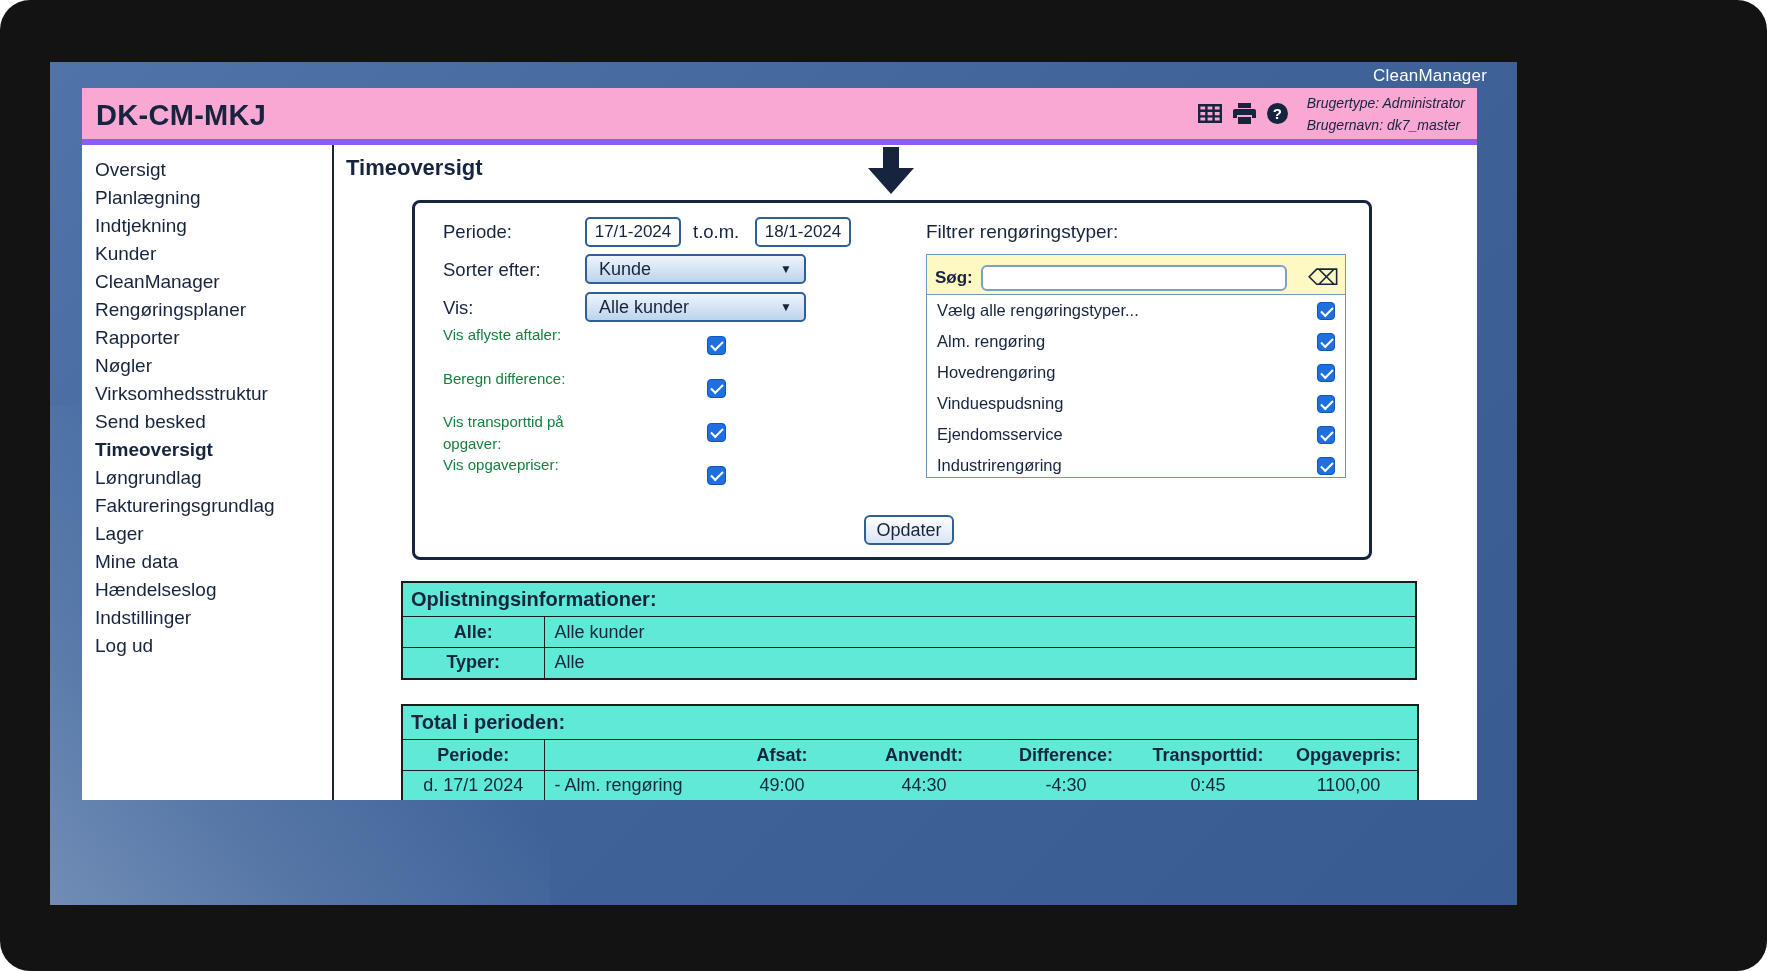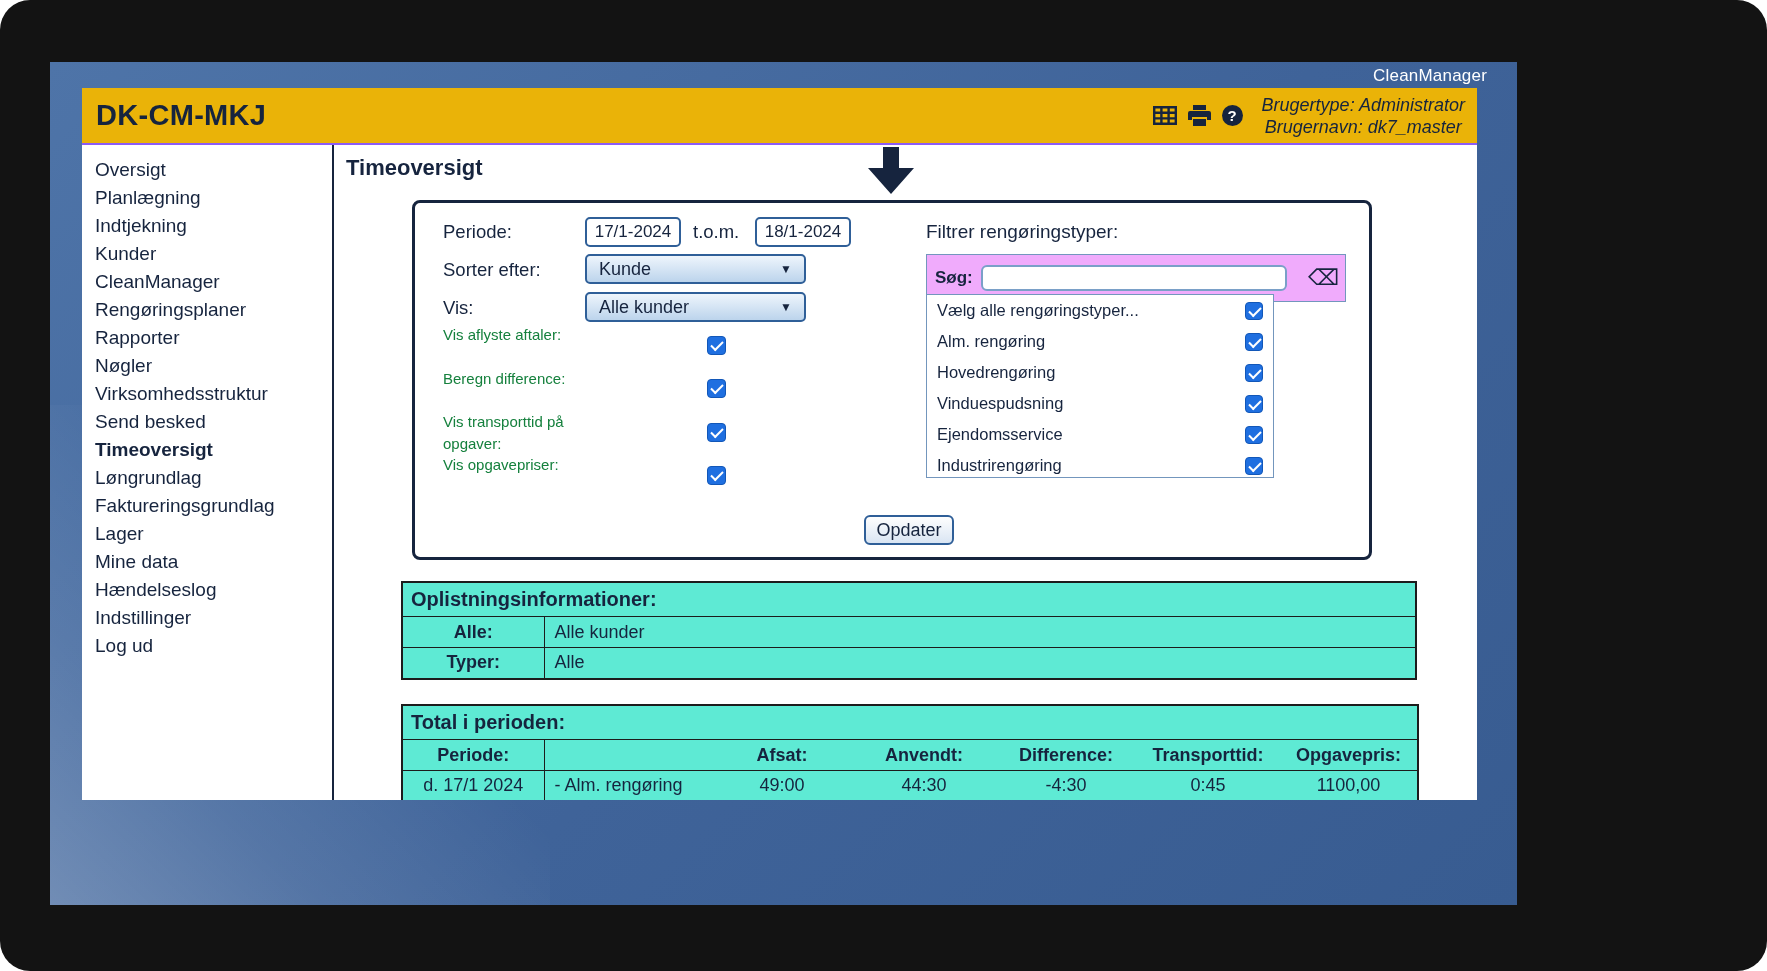--- a/index.html
+++ b/index.html
@@ -11,27 +11,27 @@
   .screen { position:absolute; left:50px; top:62px; width:1467px; height:843px;
             background: linear-gradient(135deg, #4e74a8 0%, #3f6399 55%, #385c91 100%); overflow:hidden; }
   .screen::before { content:""; position:absolute; left:-60px; bottom:-60px; width:560px; height:560px;
             background: linear-gradient(45deg, rgba(255,255,255,0.30) 0%, rgba(255,255,255,0.10) 35%, rgba(255,255,255,0) 62%); }
 
   .brand { position:absolute; top:4px; right:30px; color:#fff; font-size:17px; font-weight:normal; letter-spacing:.2px; }
 
   .app { position:absolute; left:32px; top:26px; width:1395px; height:712px; background:#fff; overflow:hidden; color:#16243e; }
 
   
-  .app-header { position:absolute; left:0; top:0; width:100%; height:57px; border-bottom:2px solid #8b5cf6; background:#eab308; }
+  .app-header { position:absolute; left:0; top:0; width:100%; height:57px; border-bottom:6px solid #8b5cf6; background:#f9a8d4; }
   .app-header h1 { padding-left:14px; font-size:29px; line-height:55px; color:#16243e; letter-spacing:.3px; }
   .header-right { position:absolute; right:12px; top:0; height:100%; display:flex; align-items:center; gap:11px; }
   .hicon { display:inline-flex; align-items:center; justify-content:center; cursor:pointer; }
   .help-icon { width:21px; height:21px; border-radius:50%; background:#16243e; color:#fff; font-weight:bold;
                font-size:15px; line-height:21px; text-align:center; cursor:pointer; }
-  .user-info { text-align:center; font-style:italic; font-size:18px; line-height:22px; color:#16243e; margin-left:8px; }
+  .user-info { text-align:left; font-style:italic; font-size:14px; line-height:22px; color:#16243e; margin-left:8px; }
 
   
   .sidebar { position:absolute; left:0; top:57px; width:252px; bottom:0; border-right:2px solid #16243e; padding-top:11px; }
   .nav-item { font-size:19px; line-height:28px; padding-left:13px; color:#16243e; cursor:pointer; white-space:nowrap; }
   .nav-item.active { font-weight:bold; }
 
   
   .main { position:absolute; left:254px; top:57px; right:0; bottom:0; overflow:hidden; }
   .page-title { position:absolute; left:10px; top:10px; font-size:22px; font-weight:bold; color:#16243e; }
   .down-arrow { position:absolute; left:532px; top:2px; }
@@ -50,28 +50,28 @@
   .cb { position:relative; display:inline-block; width:19px; height:19px; background:#1f6fe0;
         border:1px solid #1257b8; border-radius:4px; cursor:pointer; }
   .cb::after { content:""; position:absolute; left:3px; top:4px; width:10px; height:5px;
                border-left:2.5px solid #fff; border-bottom:2.5px solid #fff; transform:rotate(-45deg); }
   .cb-sm { width:18px; height:18px; }
 
   .opt-label { position:absolute; left:28px; width:138px; font-size:15px; line-height:21.5px; color:#15803d; }
   .opt-cb { position:absolute; left:292px; }
 
   .fp-search { position:absolute; left:511px; top:51px; width:420px; height:48px; border:1px solid #7396bd;
-               display:flex; align-items:center; background:#f0abfc; }
+               display:flex; align-items:center; background:#fef9c3; }
   .fp-search .s-label { font-size:17px; font-weight:bold; padding:0 8px; }
   .search-input { width:306px; height:26px; border:2px solid #7aa0c8; border-radius:6px; font-size:16px;
                   padding:0 8px; color:#16243e; font-family:inherit; }
   .clear-btn { margin-left:auto; padding:0 6px; font-size:22px; line-height:32px; color:#16243e;
                cursor:pointer; background:none; border:none; font-family:inherit; }
 
-  .fp-list { position:absolute; left:511px; top:91px; width:348px; height:184px; border:1px solid #7396bd;
+  .fp-list { position:absolute; left:511px; top:91px; width:420px; height:184px; border:1px solid #7396bd;
              overflow:hidden; background:#fff; }
   .list-item { height:31px; display:flex; align-items:center; padding:0 10px; font-size:16.5px; color:#16243e; cursor:pointer; }
   .list-item .cb { margin-left:auto; }
 
   .update-btn { position:absolute; left:449px; top:312px; width:90px; height:30px; border:2px solid #2f5f98;
                 border-radius:6px; background:linear-gradient(#fefefe, #d9e5f3); font-size:18px; color:#16243e;
                 font-family:inherit; cursor:pointer; }
 
   
   table { border-collapse:collapse; background:#5eead4; table-layout:fixed; color:#16243e; }

